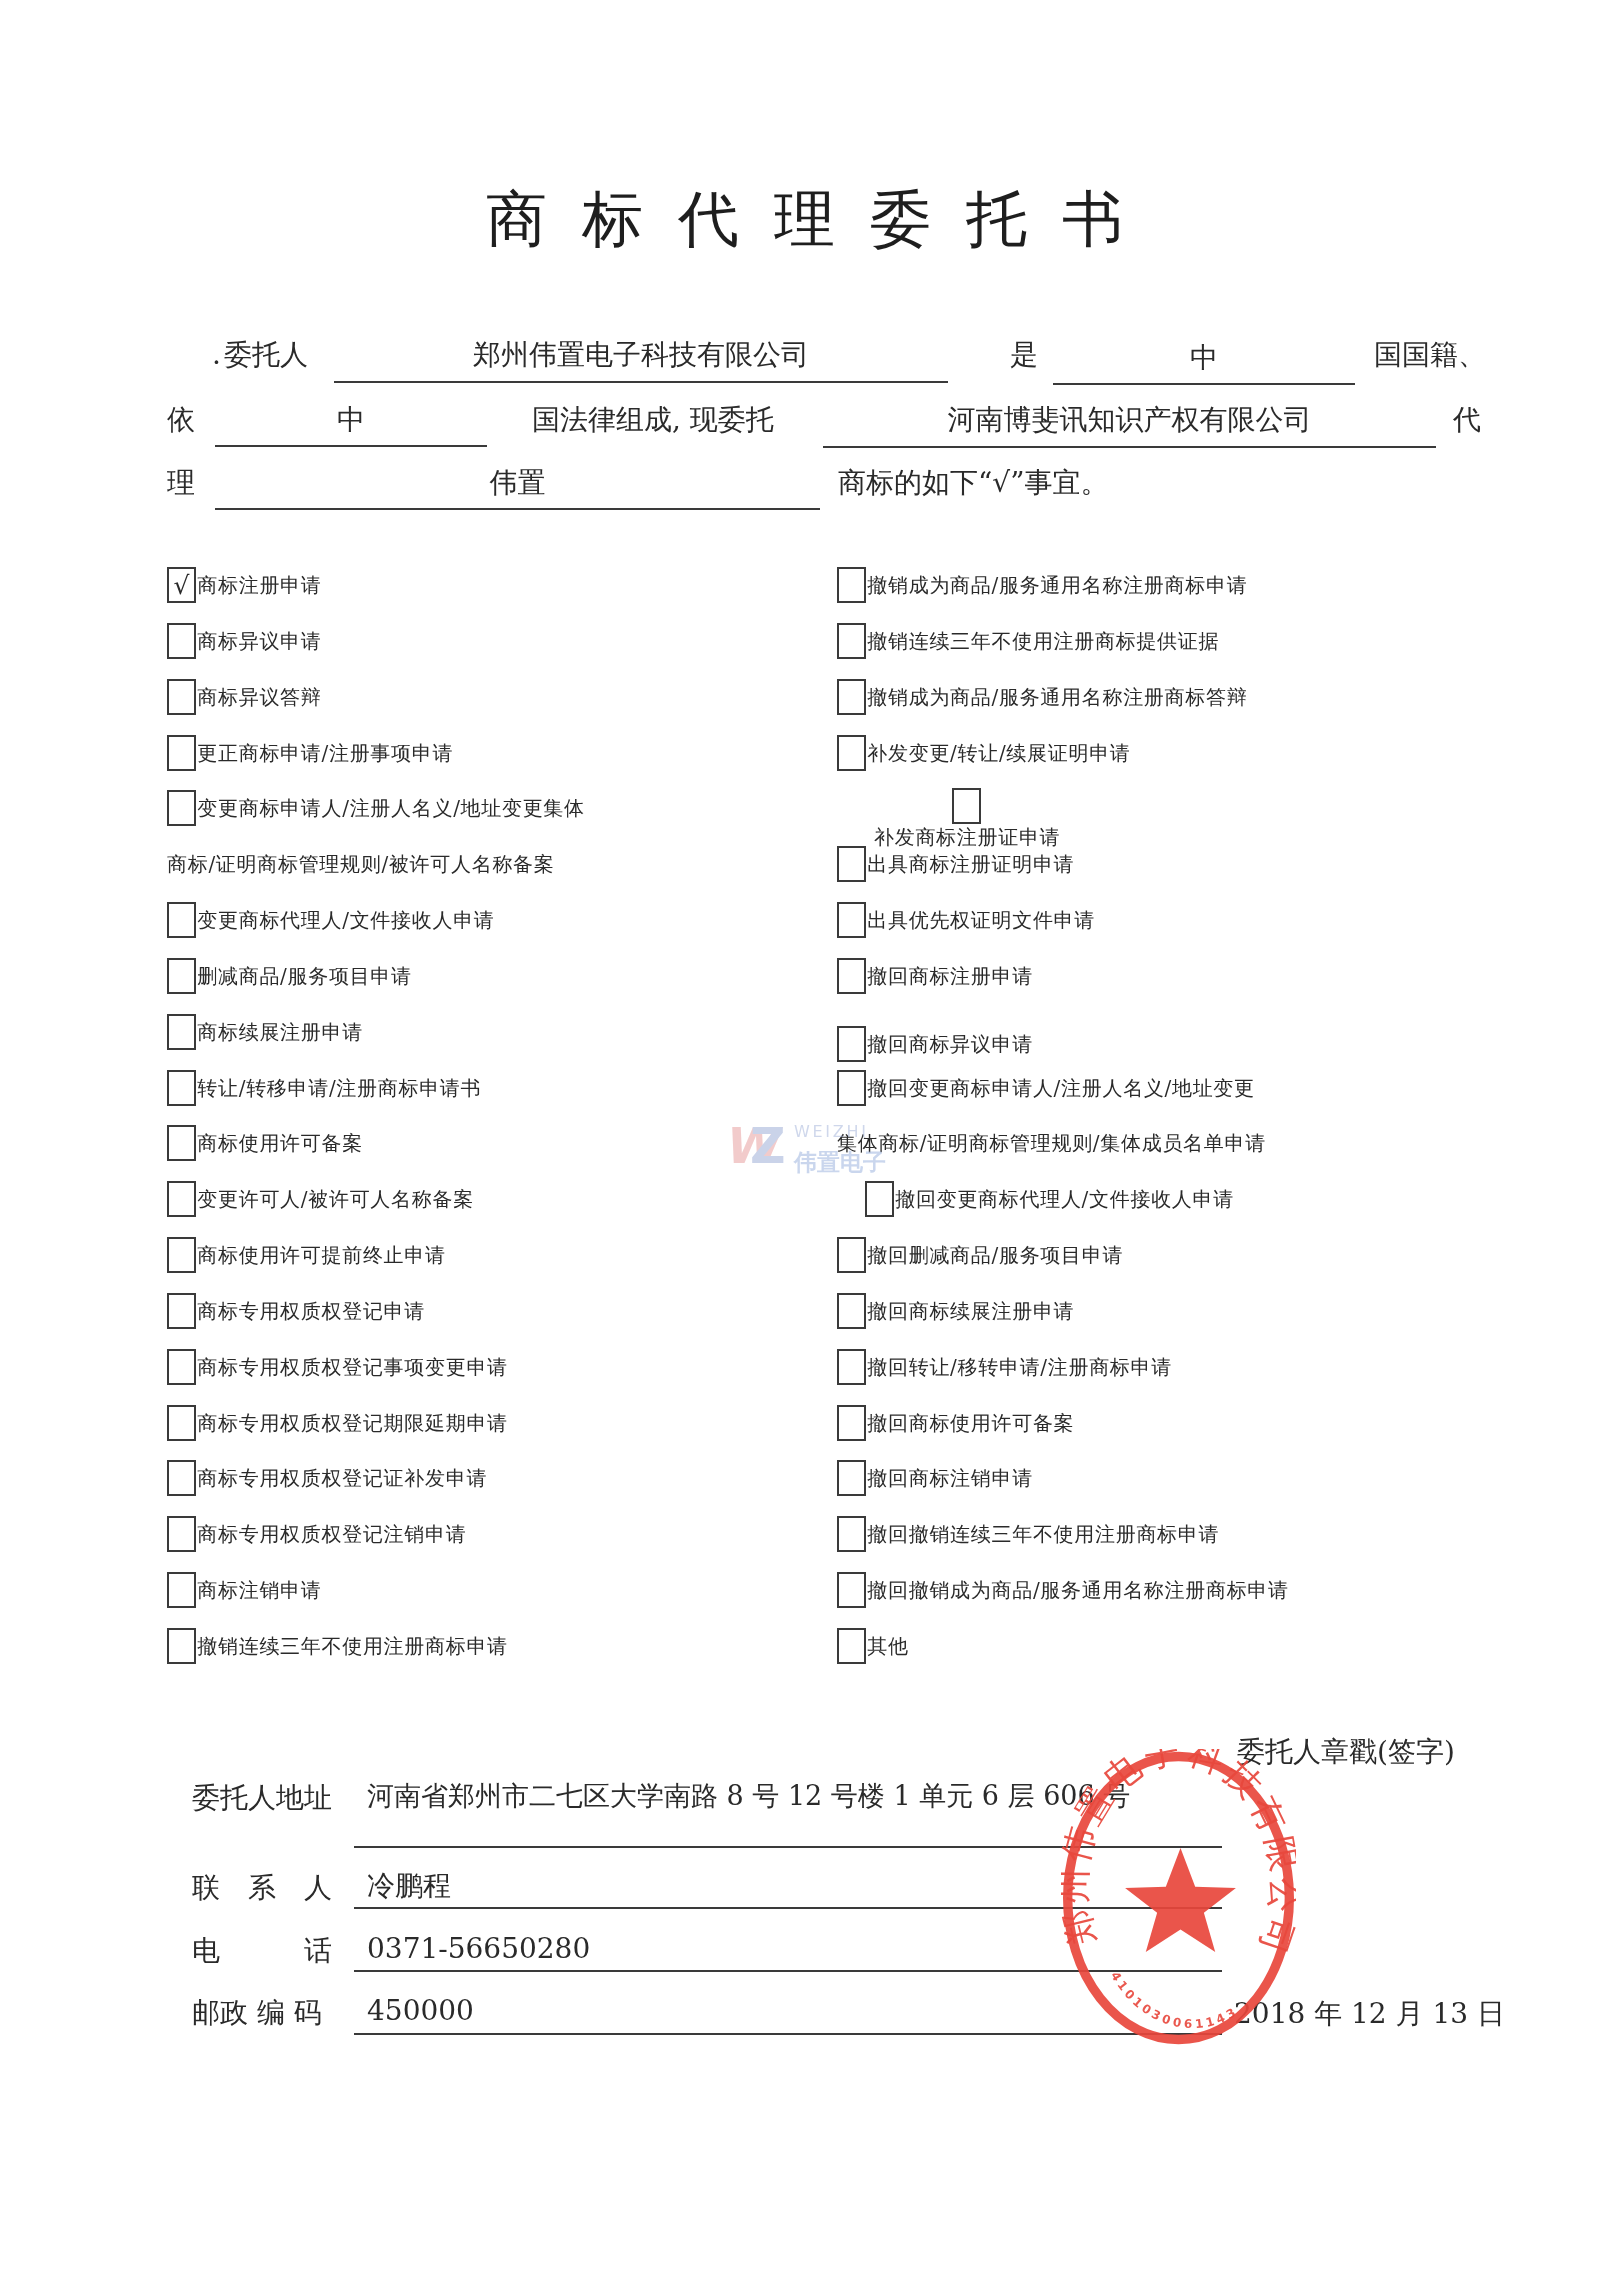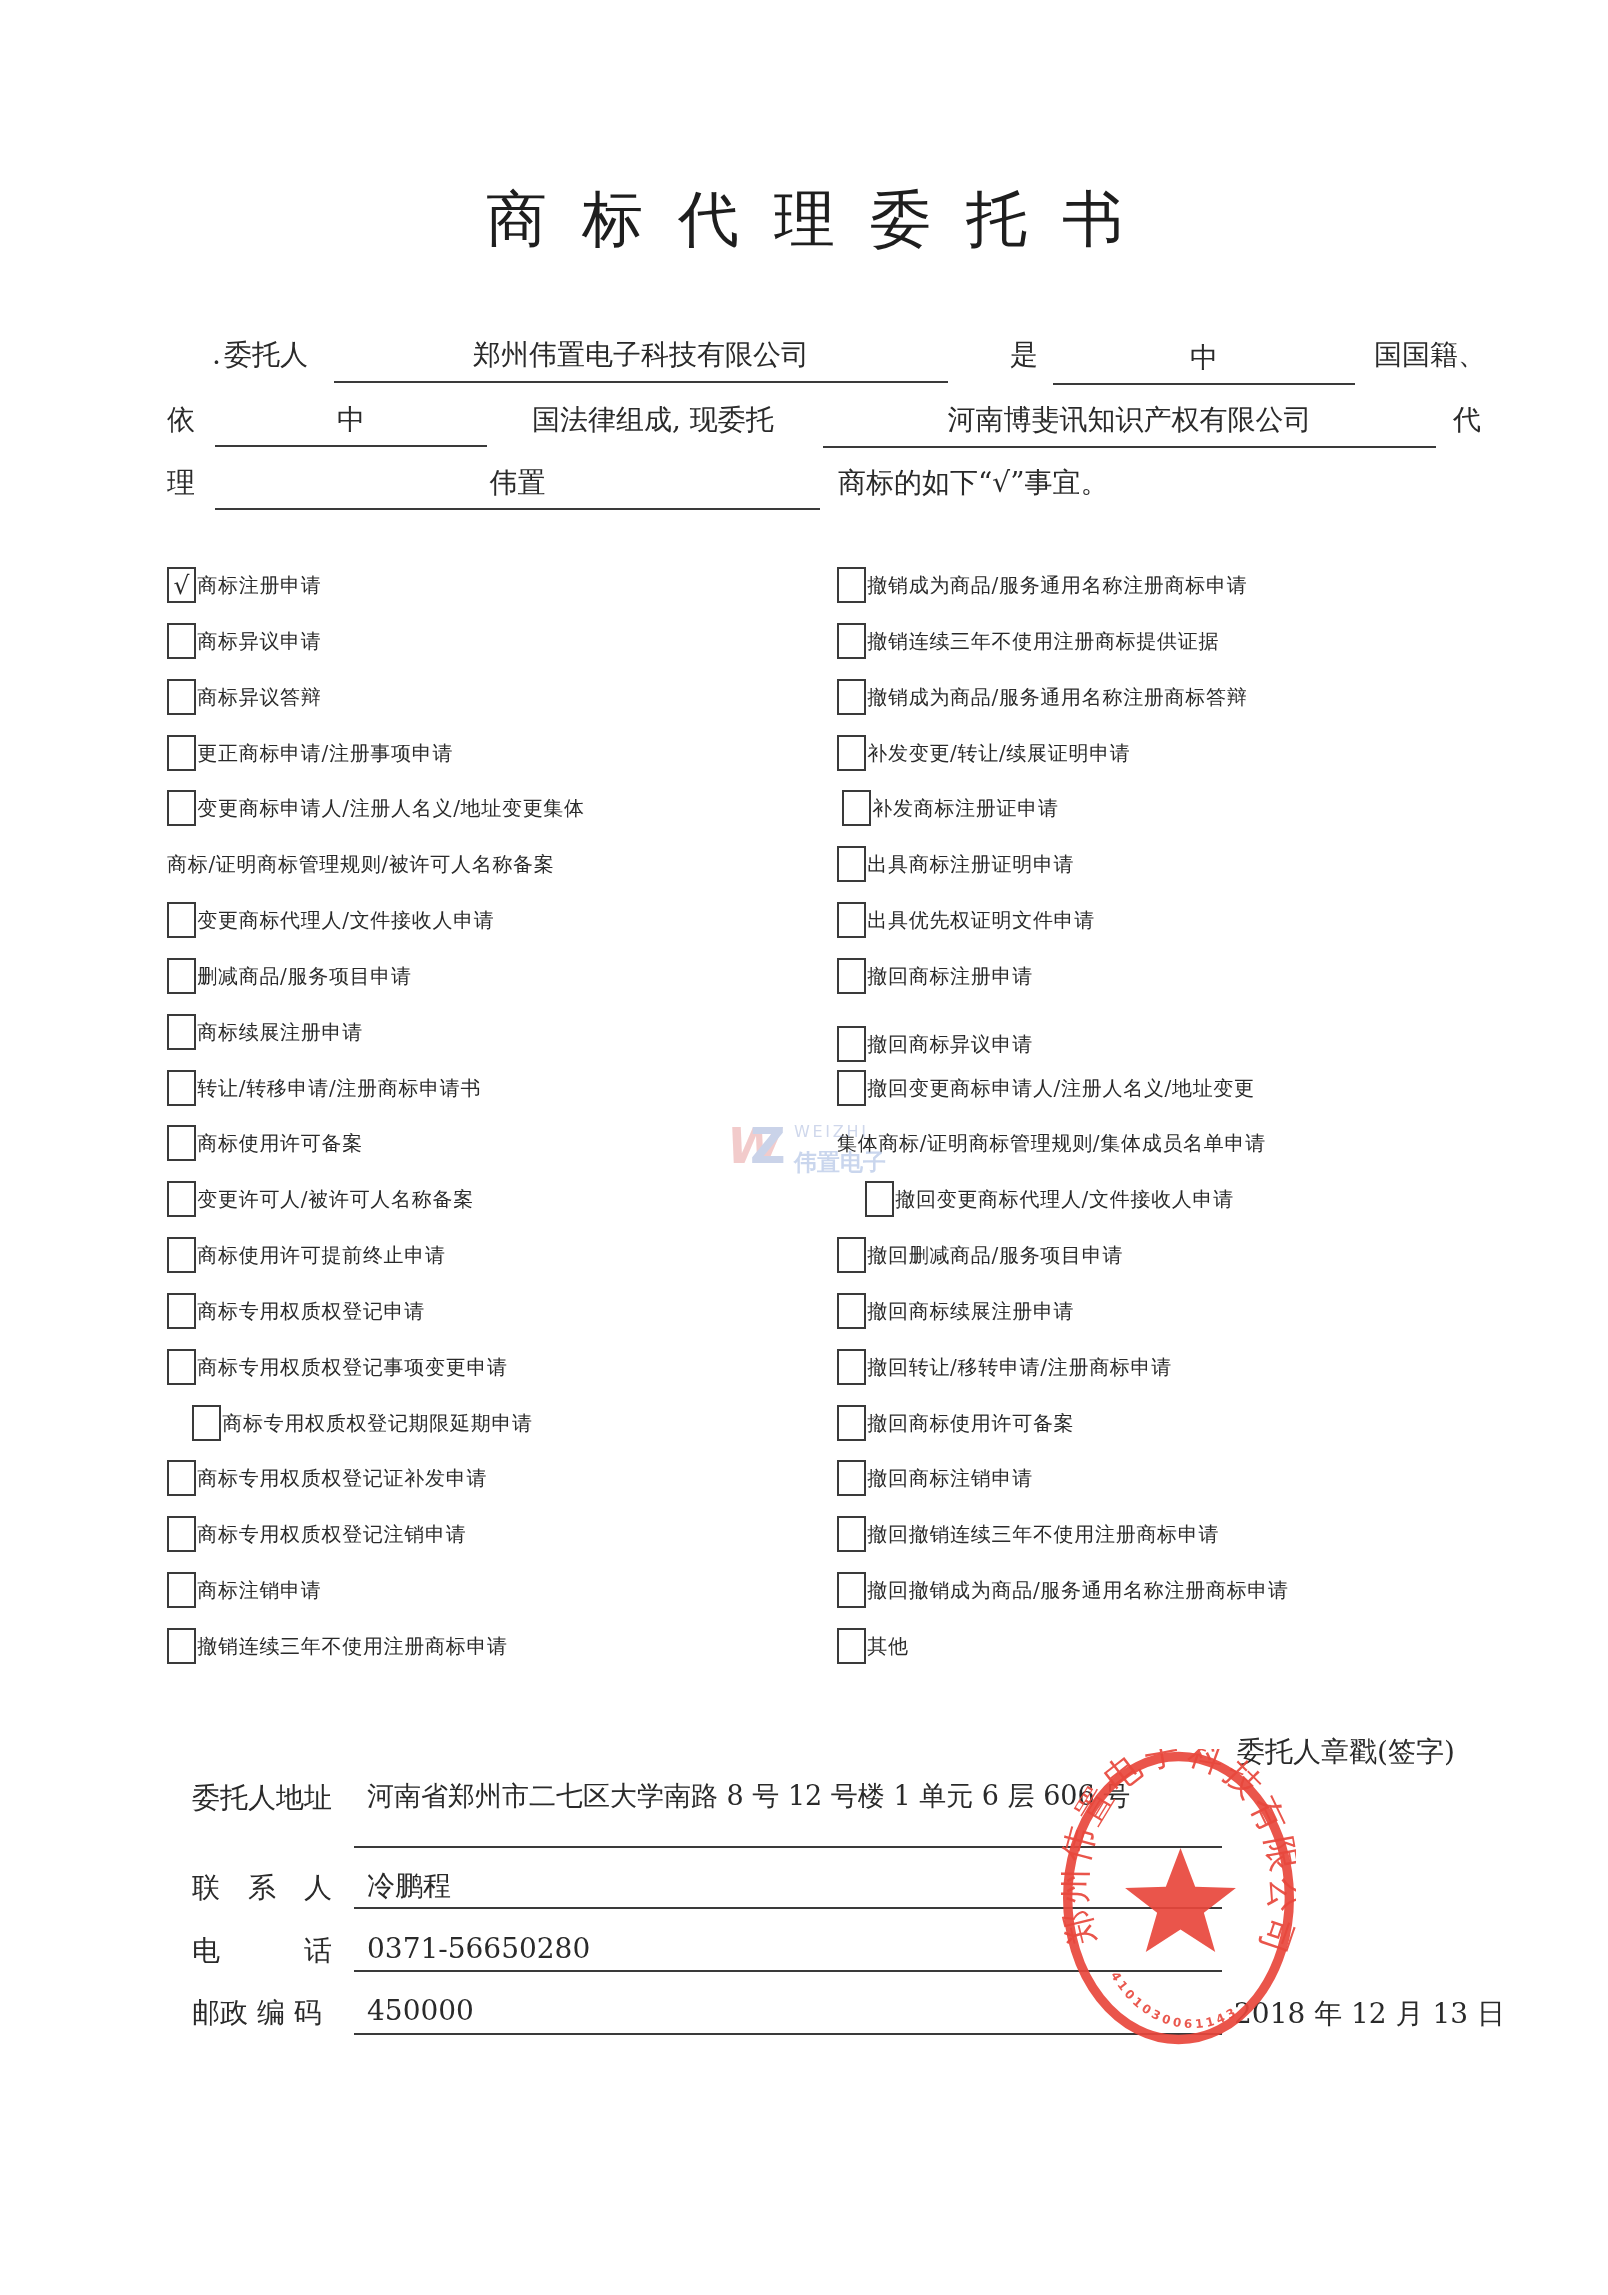--- a/index.html
+++ b/index.html
@@ -114,21 +114,21 @@
     <span class="lbl">商标使用许可提前终止申请</span>
   </div>
     <div class="item" style="top: 1291px; left: 167px;">
     <span class="box"></span>
     <span class="lbl">商标专用权质权登记申请</span>
   </div>
     <div class="item" style="top: 1347px; left: 167px;">
     <span class="box"></span>
     <span class="lbl">商标专用权质权登记事项变更申请</span>
   </div>
-    <div class="item" style="top: 1403px; left: 167px; margin-left: 25px;">
+    <div class="item" style="top: 1403px; left: 167px;">
     <span class="box"></span>
     <span class="lbl">商标专用权质权登记期限延期申请</span>
   </div>
     <div class="item" style="top: 1458px; left: 167px;">
     <span class="box"></span>
     <span class="lbl">商标专用权质权登记证补发申请</span>
   </div>
     <div class="item" style="top: 1514px; left: 167px;">
     <span class="box"></span>
     <span class="lbl">商标专用权质权登记注销申请</span>
@@ -153,21 +153,21 @@
     <span class="lbl">撤销连续三年不使用注册商标提供证据</span>
   </div>
     <div class="item" style="top: 677px; left: 837px;">
     <span class="box"></span>
     <span class="lbl">撤销成为商品/服务通用名称注册商标答辩</span>
   </div>
     <div class="item" style="top: 733px; left: 837px;">
     <span class="box"></span>
     <span class="lbl">补发变更/转让/续展证明申请</span>
   </div>
-    <div class="item" style="top: 788px; left: 842px;">
+    <div class="item" style="top: 788px; left: 874px; flex-direction: column;">
     <span class="box"></span>
     <span class="lbl">补发商标注册证申请</span>
   </div>
     <div class="item" style="top: 844px; left: 837px;">
     <span class="box"></span>
     <span class="lbl">出具商标注册证明申请</span>
   </div>
     <div class="item" style="top: 900px; left: 837px;">
     <span class="box"></span>
     <span class="lbl">出具优先权证明文件申请</span>

